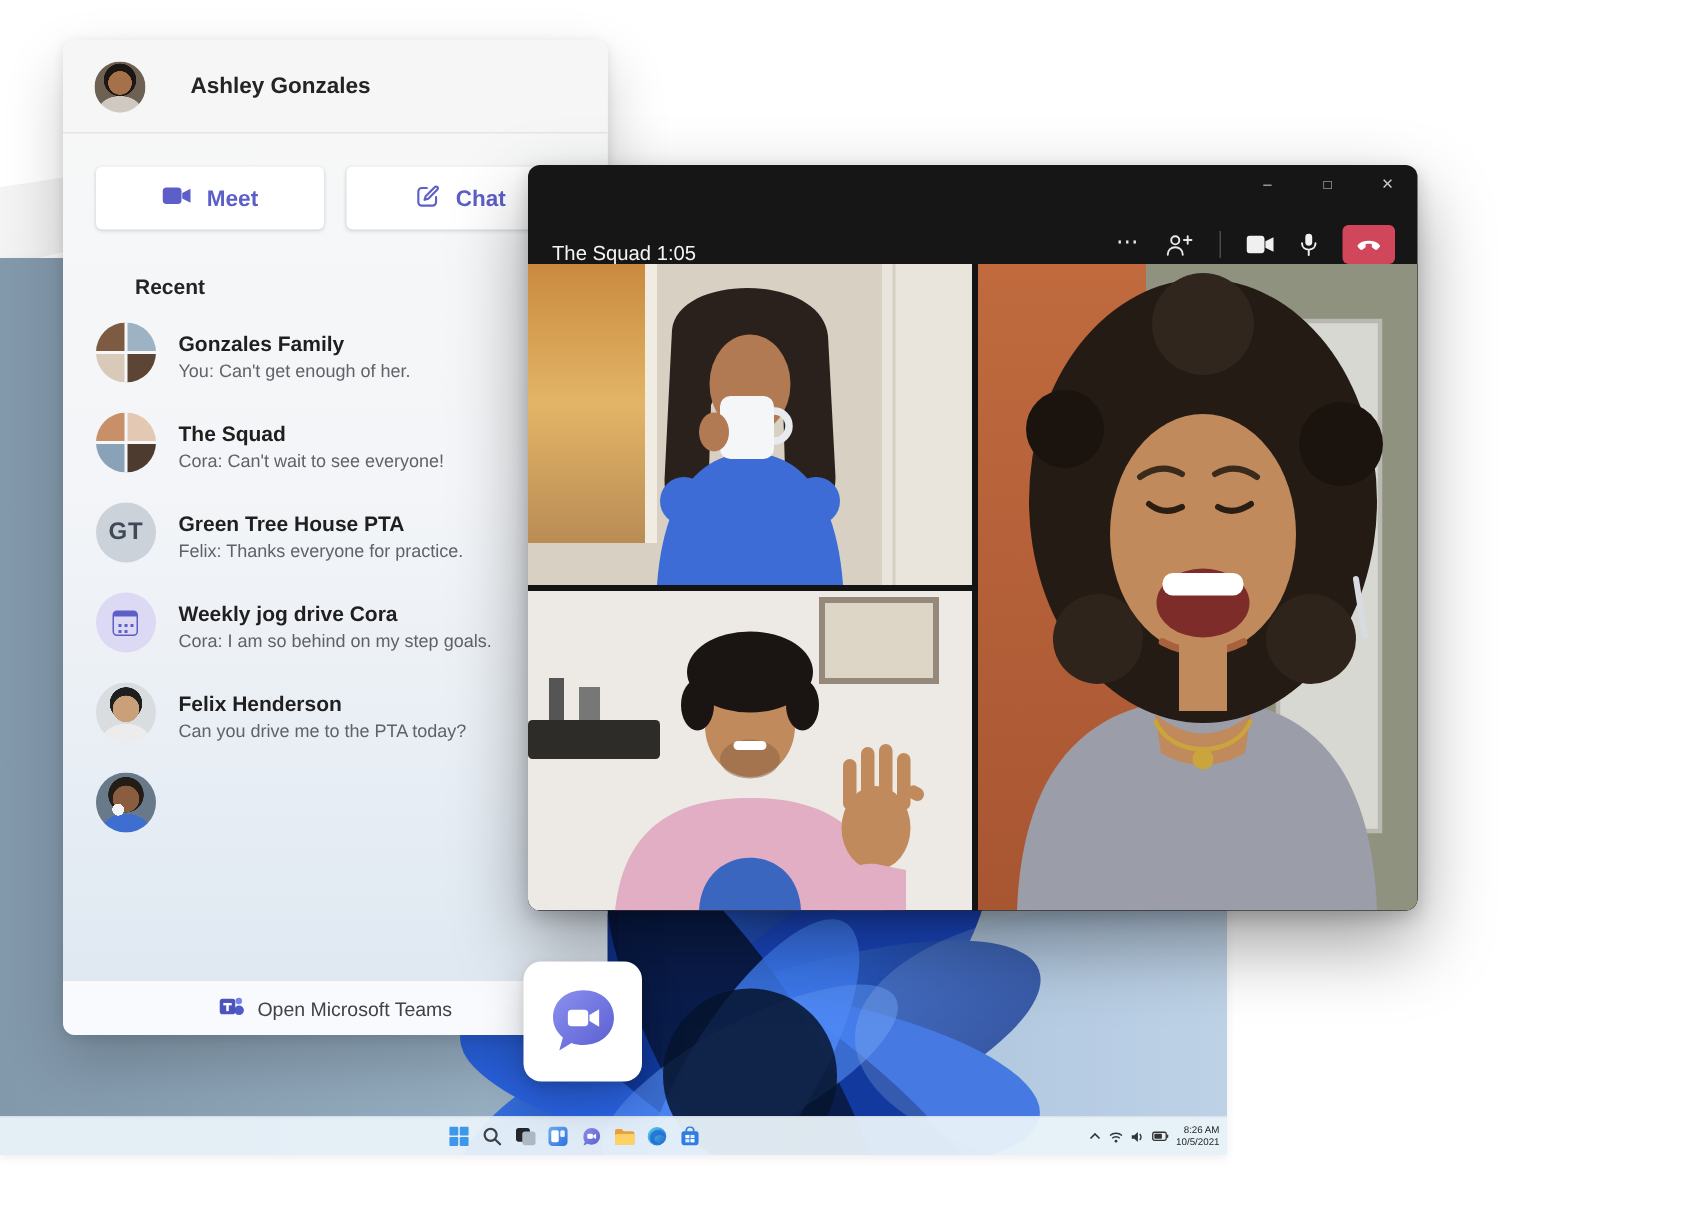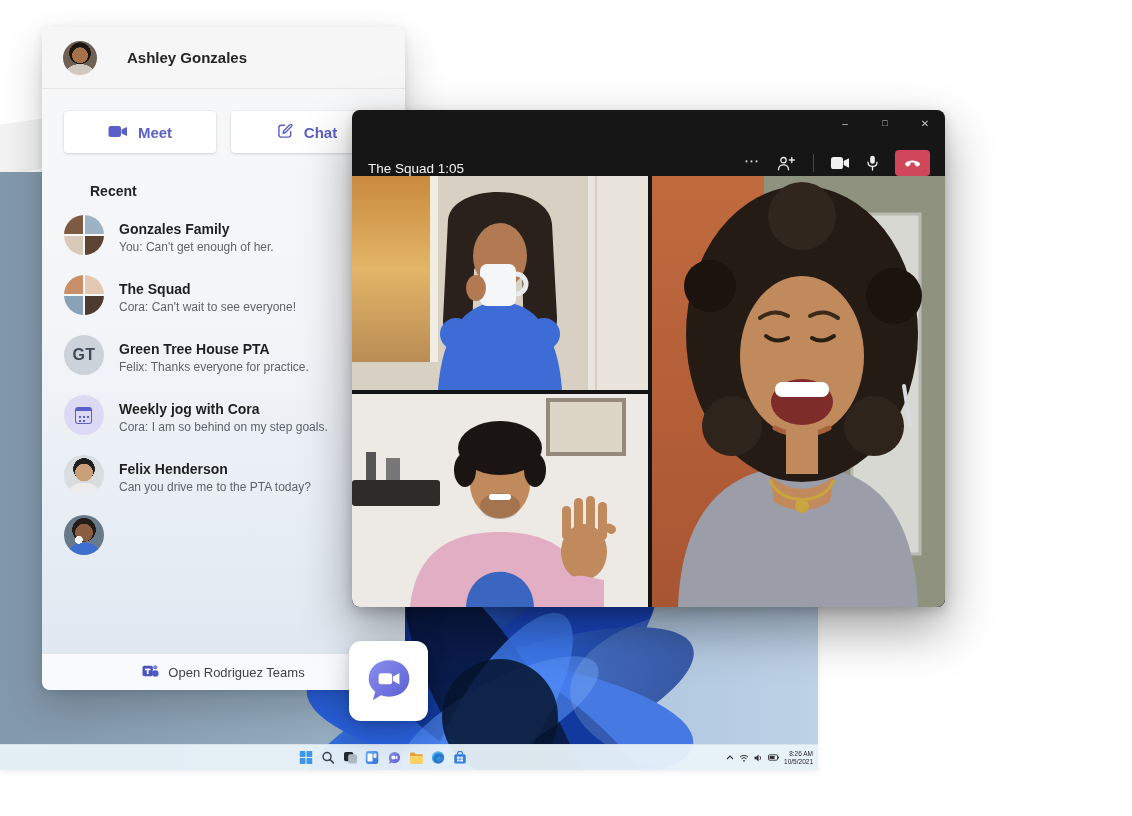--- a/index.html
+++ b/index.html
@@ -315,21 +315,21 @@
     <div class="avatar av-gt">GT</div>
     <div class="conv-text">
       <div class="conv-name">Green Tree House PTA</div>
       <div class="conv-preview">Felix: Thanks everyone for practice.</div>
     </div>
   </div>
 
   <div class="conv-row">
     <div class="avatar av-cal"></div>
     <div class="conv-text">
-      <div class="conv-name">Weekly jog with Cora</div>
+      <div class="conv-name">Weekly jog drive Cora</div>
       <div class="conv-preview">Cora: I am so behind on my step goals.</div>
     </div>
   </div>
 
   <div class="conv-row">
     <div class="avatar av-felix"></div>
     <div class="conv-text">
       <div class="conv-name">Felix Henderson</div>
       <div class="conv-preview">Can you drive me to the PTA today?</div>
     </div>
@@ -343,21 +343,21 @@
     <div class="fly-footer">
       <span>
         <svg width="17" height="16" viewBox="0 0 18 17">
             <circle cx="14" cy="4.6" r="2.3" fill="#7b83eb"></circle>
             <circle cx="14.2" cy="11.2" r="3.4" fill="#5059c9"></circle>
             <rect x="0.5" y="3" width="11" height="11" rx="2" fill="#4b53bc"></rect>
             <rect x="3" y="6" width="6" height="1.7" fill="#fff"></rect>
             <rect x="5.1" y="6" width="1.8" height="5.8" fill="#fff"></rect>
           </svg>
       </span>
-      <span>Open Rodriguez Teams</span>
+      <span>Open Microsoft Teams</span>
     </div>
   </div>
 
   <div class="callwin">
     <div class="win-controls">
       <span class="win-ctl">–</span>
       <span class="win-ctl max">□</span>
       <span class="win-ctl">✕</span>
     </div>
     <div class="title-row">

